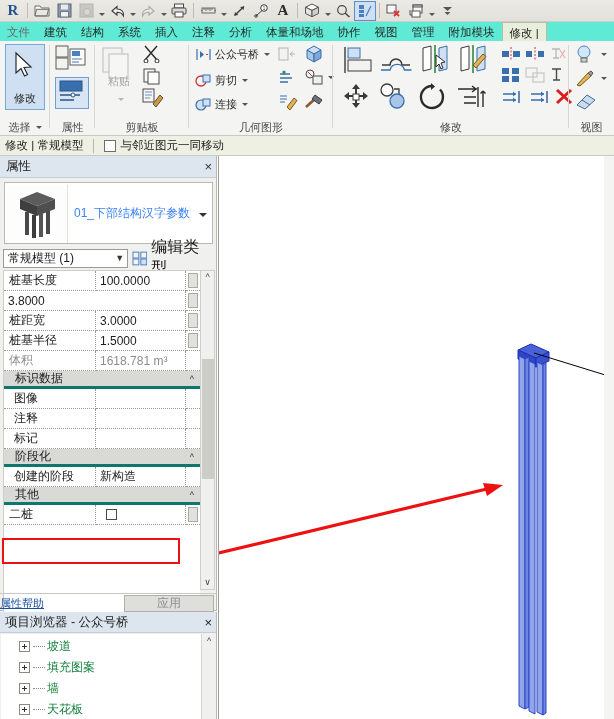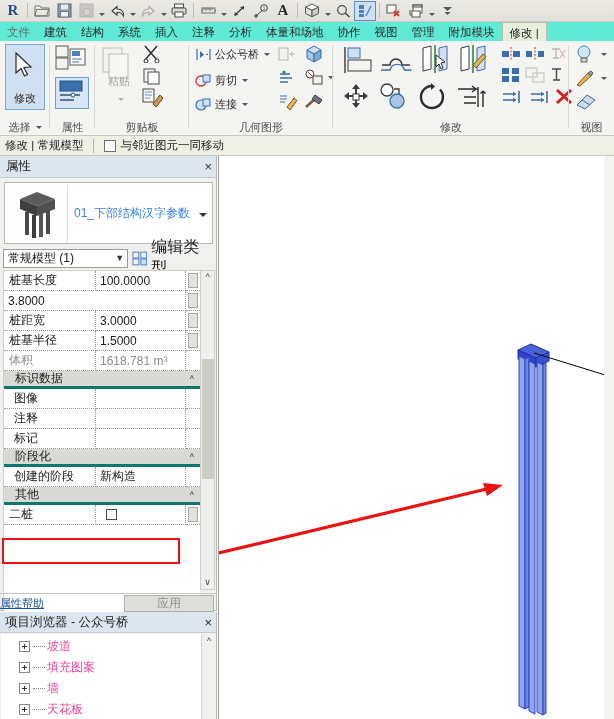--- a/index.html
+++ b/index.html
@@ -188,21 +188,21 @@
     background: #f0f0ef; border-right: 1px solid #b8b8b2;
   }
   .browser-head {
     height: 21px; background: #dde6ee; display: flex; align-items: center;
     padding: 0 4px 0 5px; font-size: 12.5px; color: #1c1c1c;
     border-bottom: 1px solid #c4ccd4;
     gap: 36px;
   }
   .browser-head .x { margin-left: auto; font-size: 13px; }
   .tree { position: absolute; left: 1px; top: 22px; width: 200px; bottom: 0; background: #fff; padding-top: 2px;}
-  .titem { height: 21px; display: flex; align-items: center; font-size: 12px; color: #ec4899; }
+  .titem { height: 21px; display: flex; align-items: center; font-size: 12px; color: #15803d; }
   .tplus {
     width: 11px; height: 11px; border: 1px solid #8a8a84; background: #fff;
     margin-left: 18px; margin-right: 3px; position: relative; flex: none;
   }
   .tplus::before, .tplus::after { content: ""; position: absolute; background: #333; }
   .tplus::before { left: 2px; top: 4px; width: 5px; height: 1px; }
   .tplus::after { left: 4px; top: 2px; width: 1px; height: 5px; }
   .tdash { width: 12px; border-top: 1px dotted #8a8a84; margin-right: 2px; flex: none; }
   .tree-scroll {
     position: absolute; left: 201px; top: 22px; width: 15px; bottom: 0;

